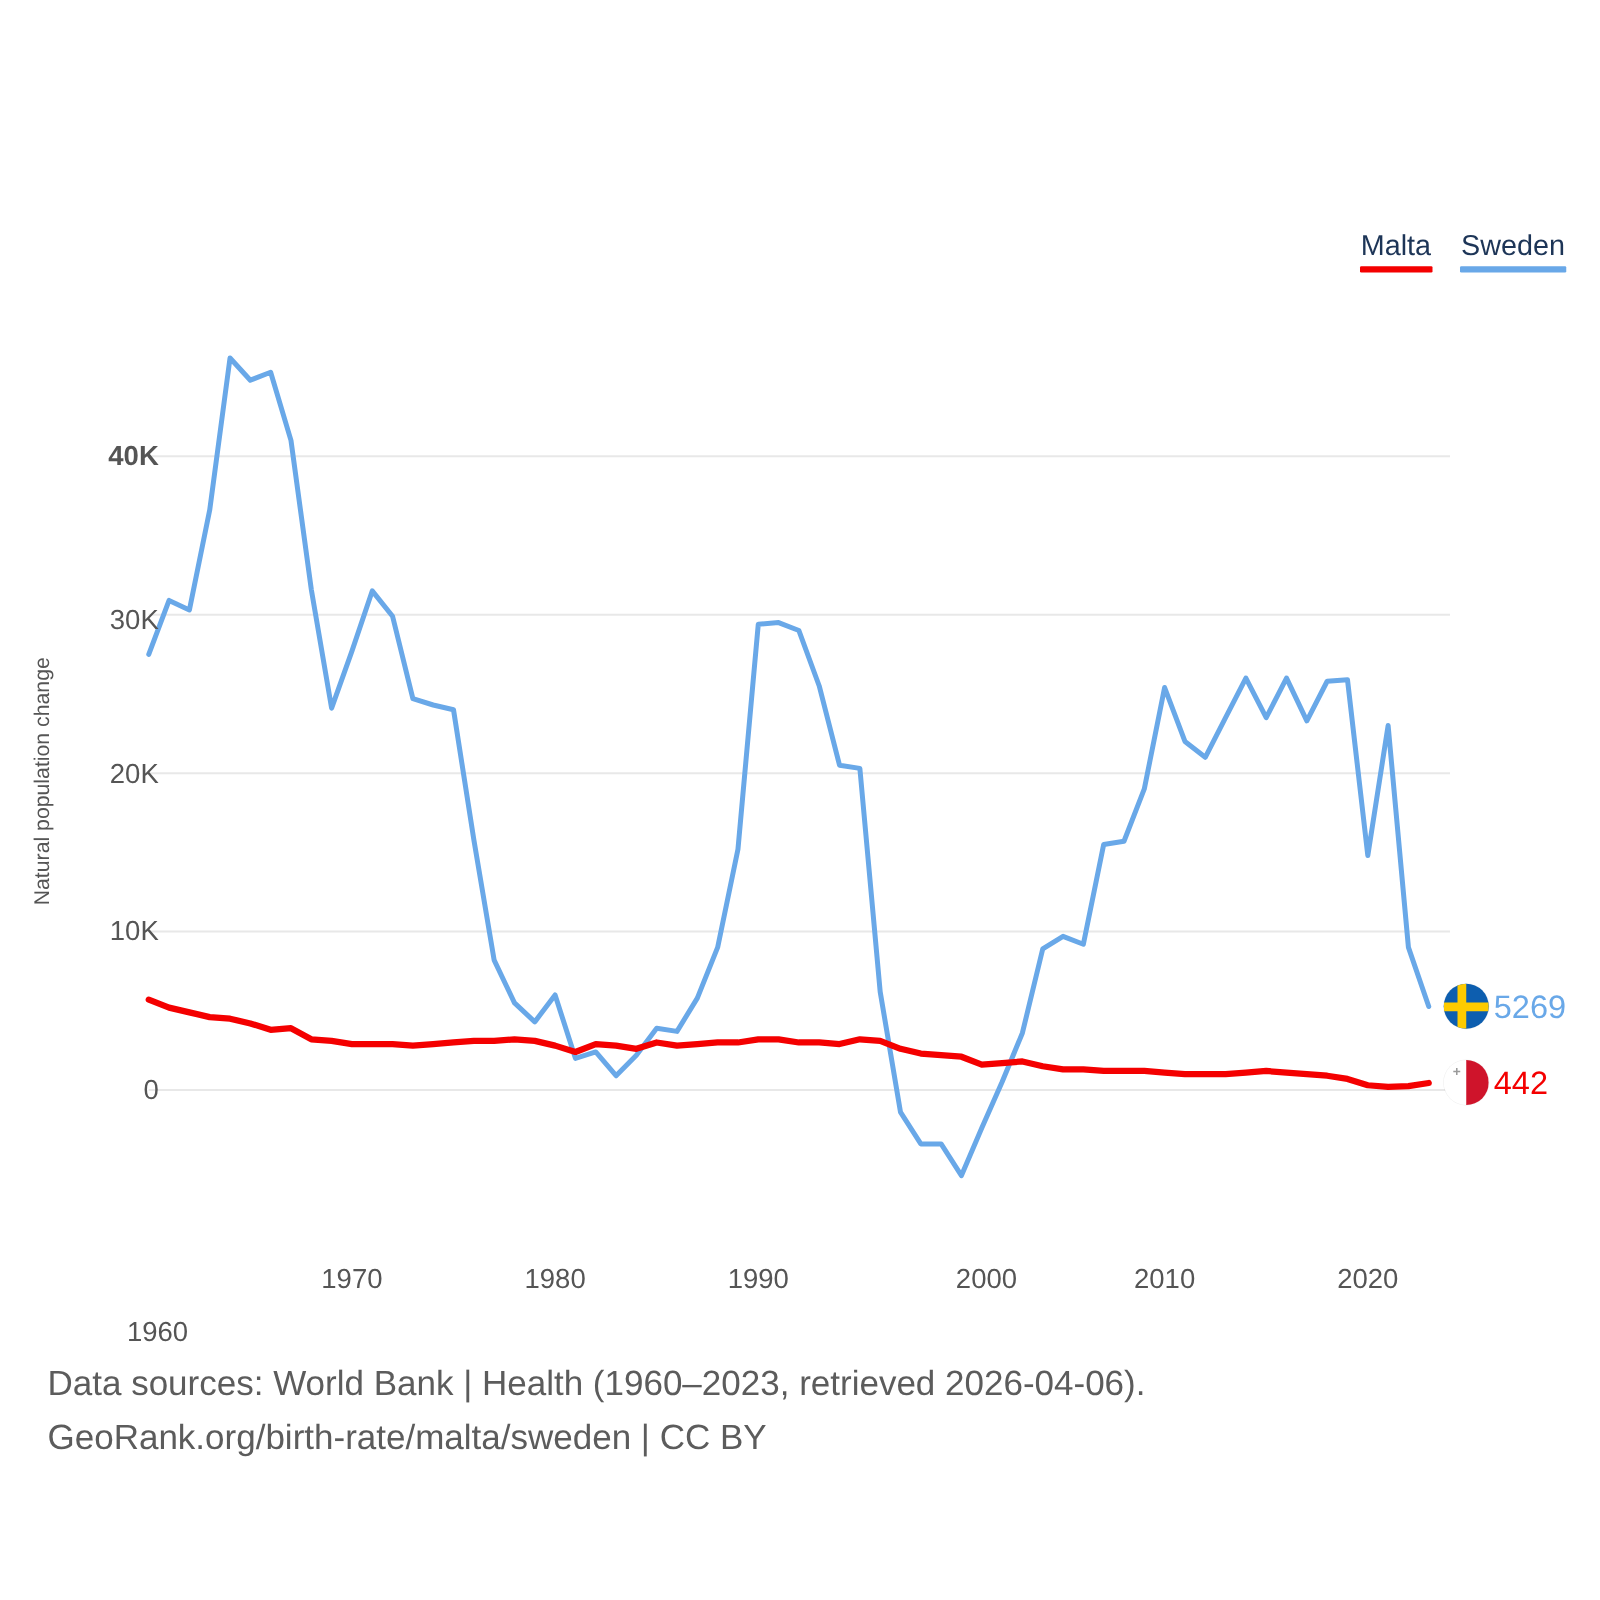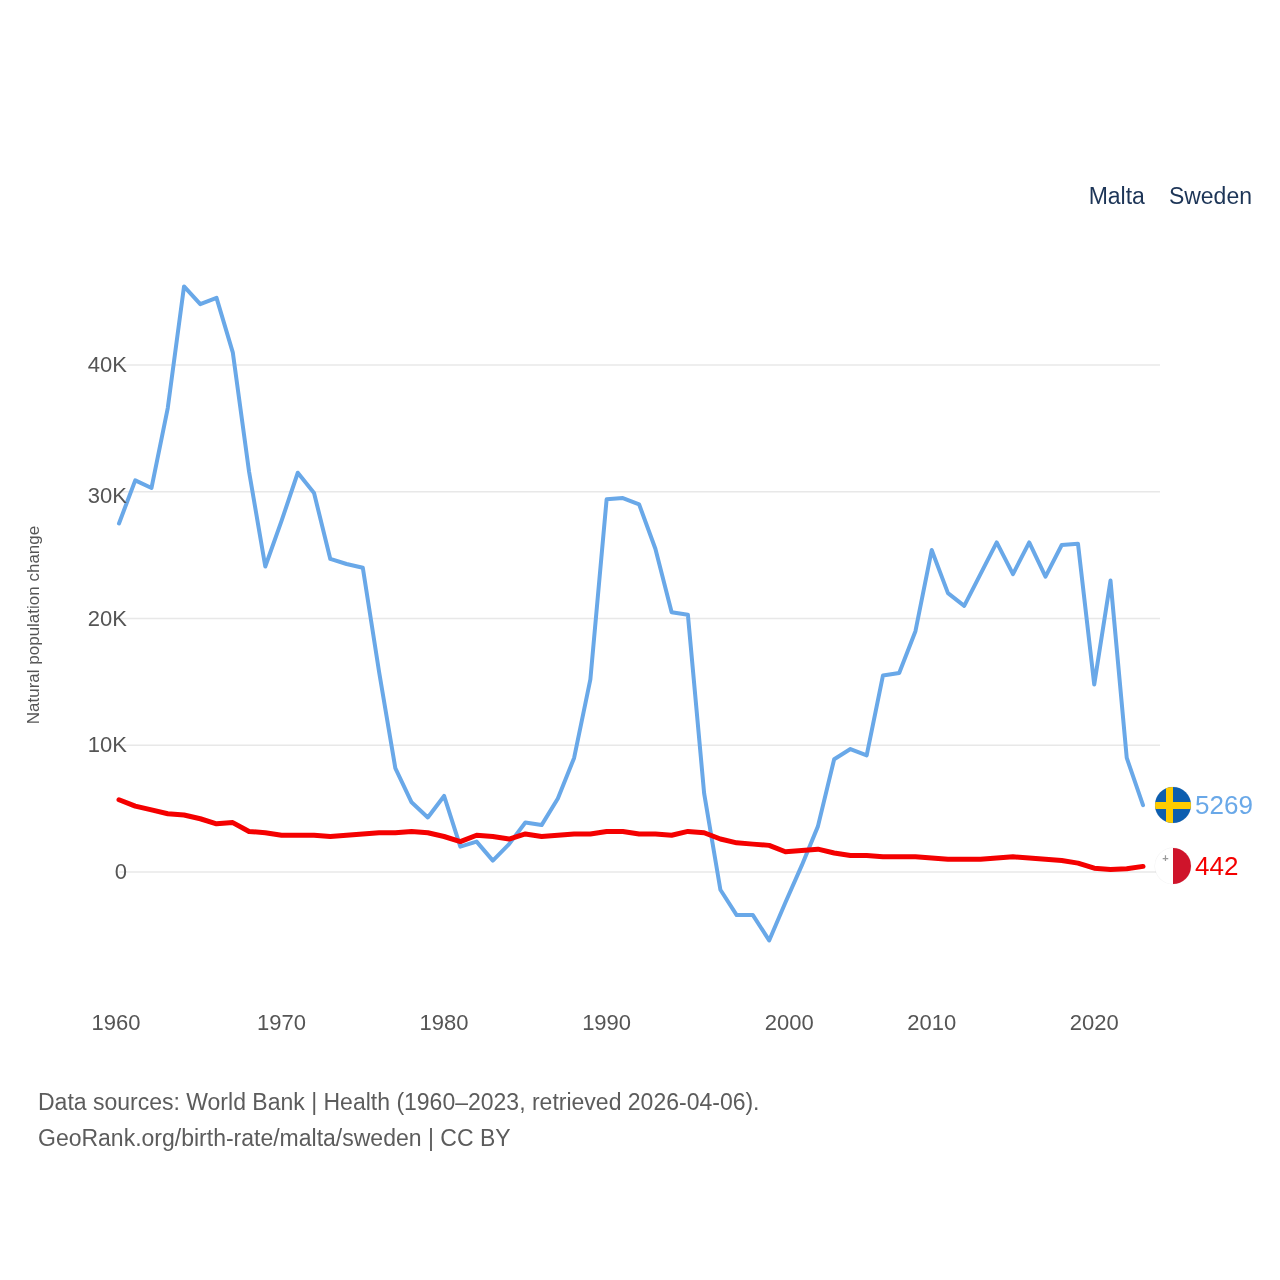--- a/index.html
+++ b/index.html
@@ -34,21 +34,21 @@
   .legend {
     position: absolute;
     right: 27px;
     top: 184px;
     display: flex;
     gap: 22px;
     align-items: flex-start;
   }
   .legend-item {
     display: flex;
-    flex-direction: row;
+    flex-direction: column;
     align-items: stretch;
     cursor: pointer;
   }
   .legend-label {
     font-size: 23px;
     color: #1d3557;
     line-height: 1.1;
     padding: 0 1px 4px 1px;
     white-space: nowrap;
   }
@@ -158,21 +158,21 @@
     font-size: 11px;
     line-height: 9px;
     text-align: center;
     font-weight: 700;
   }
 
   .footer {
     position: absolute;
     left: 38px;
     top: 1085px;
-    font-size: 23px;
+    font-size: 28px;
     color: #5c5c5c;
     line-height: 1.55;
   }
   .footer div { white-space: nowrap; }
 </style>
 </head>
 <body>
 
 <div class="chart-card">
 
@@ -201,24 +201,24 @@
       </svg>
   </div>
 
   <div class="y-axis-title">Natural population change</div>
 
   <div id="y-ticks">
       <div class="y-tick" style="top: 872px;">0</div>
       <div class="y-tick" style="top: 745.25px; text-align: right;">10K</div>
       <div class="y-tick" style="top: 618.5px;">20K</div>
       <div class="y-tick" style="top: 496px;">30K</div>
-      <div class="y-tick" style="top: 365px;">40K</div>
+      <div class="y-tick" style="top: 365px; font-weight: bold;">40K</div>
     </div>
   <div id="x-ticks">
-      <div class="x-tick" style="left: 116px;">1960</div>
+      <div class="x-tick" style="left: 126px; margin-top: 43px;">1960</div>
       <div class="x-tick" style="left: 281.54px;">1970</div>
       <div class="x-tick" style="left: 444.079px;">1980</div>
       <div class="x-tick" style="left: 606.619px;">1990</div>
       <div class="x-tick" style="left: 769.159px; margin-left: 20px;">2000</div>
       <div class="x-tick" style="left: 931.698px;">2010</div>
       <div class="x-tick" style="left: 1094.24px;">2020</div>
     </div>
 
   <div class="end-label" id="end-sweden" style="left: 1155px; top: 805.215px;">
     <span class="flag flag-se">

